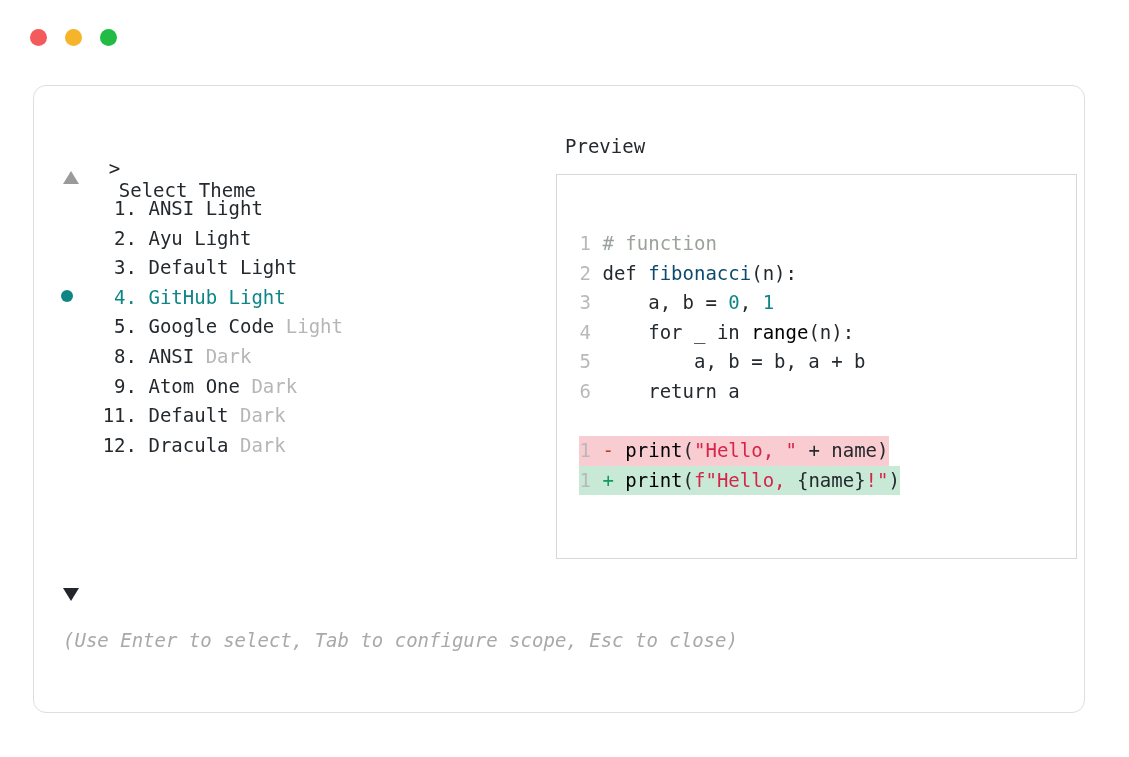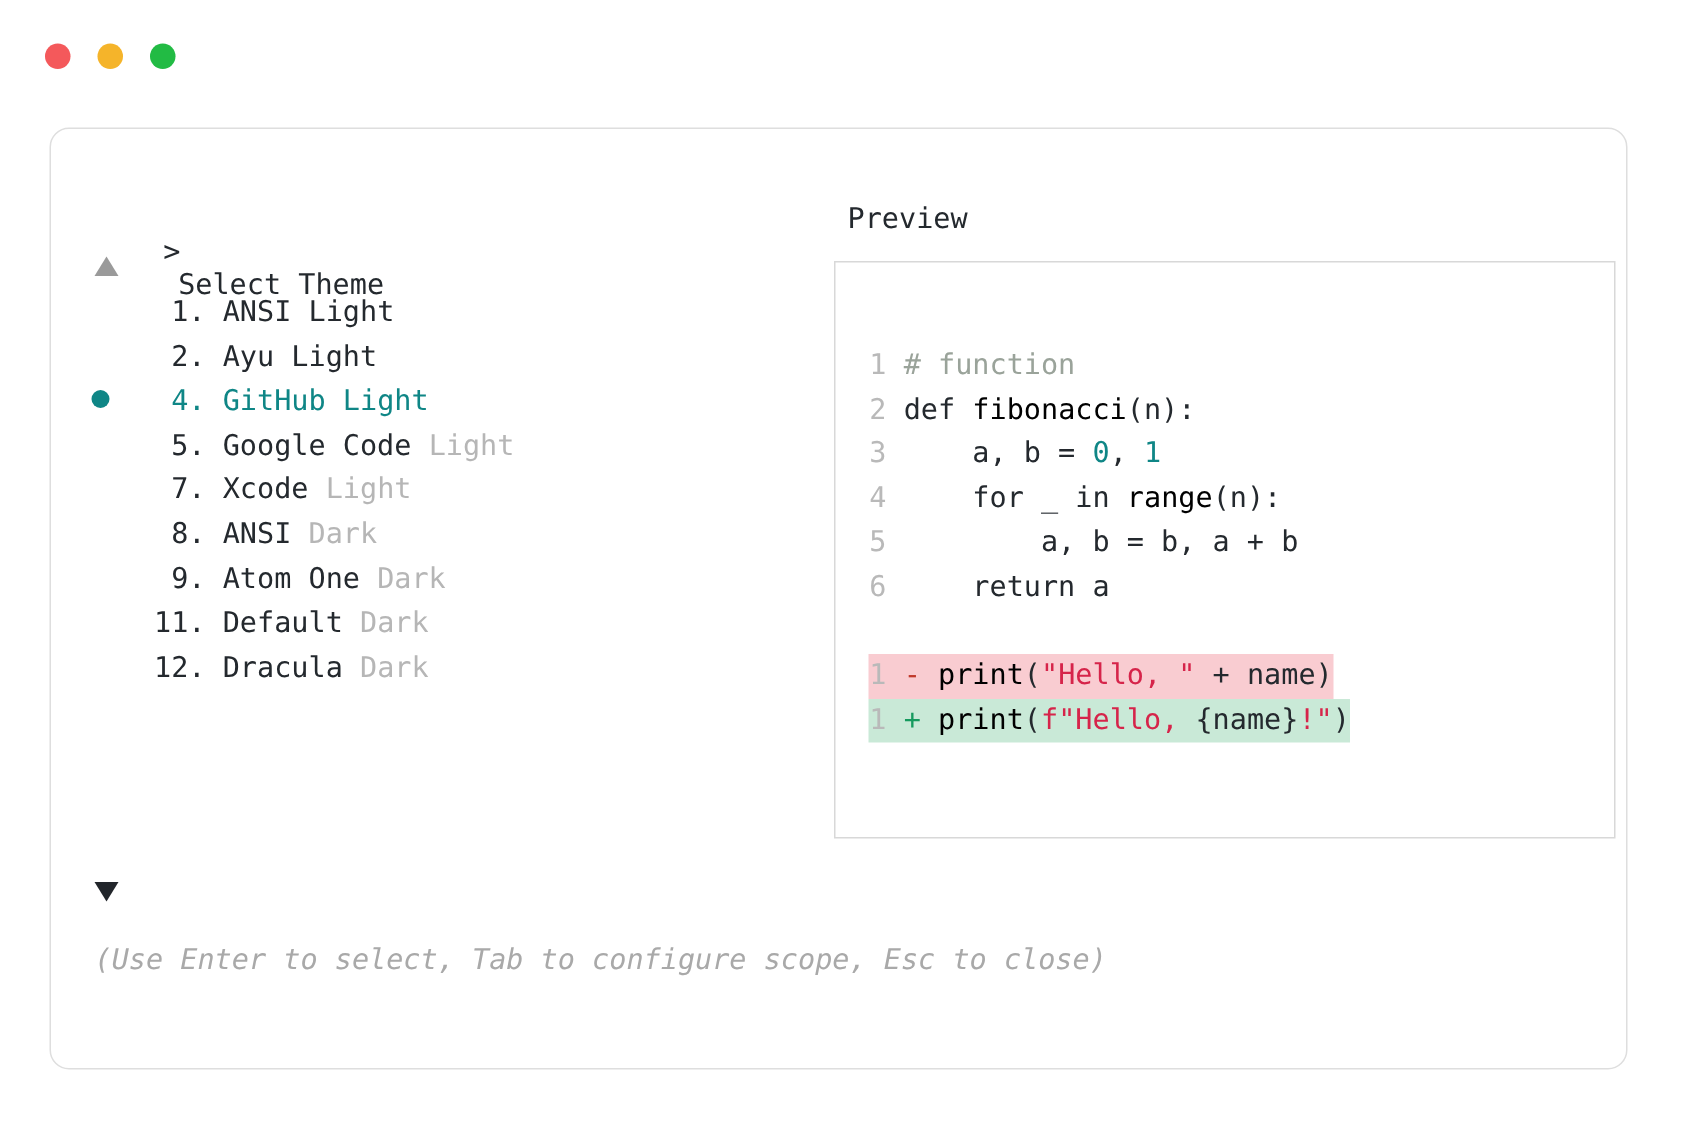--- a/index.html
+++ b/index.html
@@ -156,21 +156,21 @@
     display: inline-block;
     width: 12px;
     text-align: right;
     color: #b9b9b9;
   }
   .gap { display: inline-block; width: 10px; }
   .blank-line { display: block; height: 29.6px; }
 
   .tok-comment  { color: #9aa39a; }
   .tok-kw       { color: #24292e; }
-  .tok-fn       { color: #000000; }
+  .tok-fn       { color: #0c4a6e; }
   .tok-num      { color: #0f8686; }
   .tok-builtin  { color: #000000; text-align: right; }
   .tok-str      { color: #d6244a; }
   .tok-plain    { color: #24292e; }
 
   .diff-wrap { display: inline-block; }
   .diff-del { background: #f9ccd1; }
   .diff-add { background: #c9e9d7; }
   .sign-del { color: #c0392b; }
   .sign-add { color: #159a5e; }
@@ -203,23 +203,23 @@
   </div>
 
   <div class="hdr-preview">Preview</div>
 
   <div class="arrow-up"></div>
   <div class="arrow-down"></div>
 
   <div class="theme-list" id="theme-list">
       <div class="theme-row"><span class="bullet-cell"></span><span class="num-cell">1.</span><span> </span><span class="name">ANSI</span><span> </span><span class="suffix">Light</span></div>
       <div class="theme-row"><span class="bullet-cell"></span><span class="num-cell">2.</span><span> </span><span class="name">Ayu</span><span> </span><span class="suffix">Light</span></div>
+      <div class="theme-row"><span class="bullet-cell"></span><span class="num-cell">3.</span><span> </span><span class="name">Default</span><span> </span><span class="suffix">Light</span></div>
       <div class="theme-row selected"><span class="bullet-cell"><span class="bullet"></span></span><span class="num-cell">4.</span><span> </span><span class="name">GitHub</span><span> </span><span class="suffix">Light</span></div>
       <div class="theme-row"><span class="bullet-cell"></span><span class="num-cell">5.</span><span> </span><span class="name">Google Code</span><span> </span><span class="suffix dim">Light</span></div>
-      <div class="theme-row"><span class="bullet-cell"></span><span class="num-cell">7.</span><span> </span><span class="name">Xcode</span><span> </span><span class="suffix dim">Light</span></div>
       <div class="theme-row"><span class="bullet-cell"></span><span class="num-cell">8.</span><span> </span><span class="name">ANSI</span><span> </span><span class="suffix dim">Dark</span></div>
       <div class="theme-row"><span class="bullet-cell"></span><span class="num-cell">9.</span><span> </span><span class="name">Atom One</span><span> </span><span class="suffix dim">Dark</span></div>
       <div class="theme-row"><span class="bullet-cell"></span><span class="num-cell">11.</span><span> </span><span class="name">Default</span><span> </span><span class="suffix dim">Dark</span></div>
       <div class="theme-row"><span class="bullet-cell"></span><span class="num-cell">12.</span><span> </span><span class="name">Dracula</span><span> </span><span class="suffix dim">Dark</span></div>
     </div>
 
   <div class="code-panel">
     <div class="code-body" id="code-body"><span class="cline"><span class="gutter">1</span><span class="tok-plain"> </span><span class="tok-comment"># function</span></span><span class="cline"><span class="gutter">2</span><span class="tok-plain"> </span><span class="tok-plain"></span><span class="tok-kw">def</span><span class="tok-plain"> </span><span class="tok-fn">fibonacci</span><span class="tok-plain">(n):</span></span><span class="cline"><span class="gutter">3</span><span class="tok-plain"> </span><span class="tok-plain">    a, b = </span><span class="tok-num">0</span><span class="tok-plain">, </span><span class="tok-num">1</span></span><span class="cline"><span class="gutter">4</span><span class="tok-plain"> </span><span class="tok-plain">    </span><span class="tok-kw">for</span><span class="tok-plain"> _ </span><span class="tok-kw">in</span><span class="tok-plain"> </span><span class="tok-builtin">range</span><span class="tok-plain">(n):</span></span><span class="cline"><span class="gutter">5</span><span class="tok-plain"> </span><span class="tok-plain">        a, b = b, a + b</span></span><span class="cline"><span class="gutter">6</span><span class="tok-plain"> </span><span class="tok-plain">    </span><span class="tok-kw">return</span><span class="tok-plain"> a</span></span><span class="blank-line"></span><span class="cline"><span class="diff-wrap diff-del"><span class="gutter">1</span><span class="tok-plain"> </span><span class="sign-del">-</span><span class="tok-plain"> </span><span class="tok-builtin">print</span><span class="tok-plain">(</span><span class="tok-str">"Hello, "</span><span class="tok-plain"> + name</span><span class="tok-plain">)</span></span></span><span class="cline"><span class="diff-wrap diff-add"><span class="gutter">1</span><span class="tok-plain"> </span><span class="sign-add">+</span><span class="tok-plain"> </span><span class="tok-builtin">print</span><span class="tok-plain">(</span><span class="tok-str">f"Hello, </span><span class="tok-plain">{name}</span><span class="tok-str">!"</span><span class="tok-plain">)</span></span></span></div>
   </div>
 

